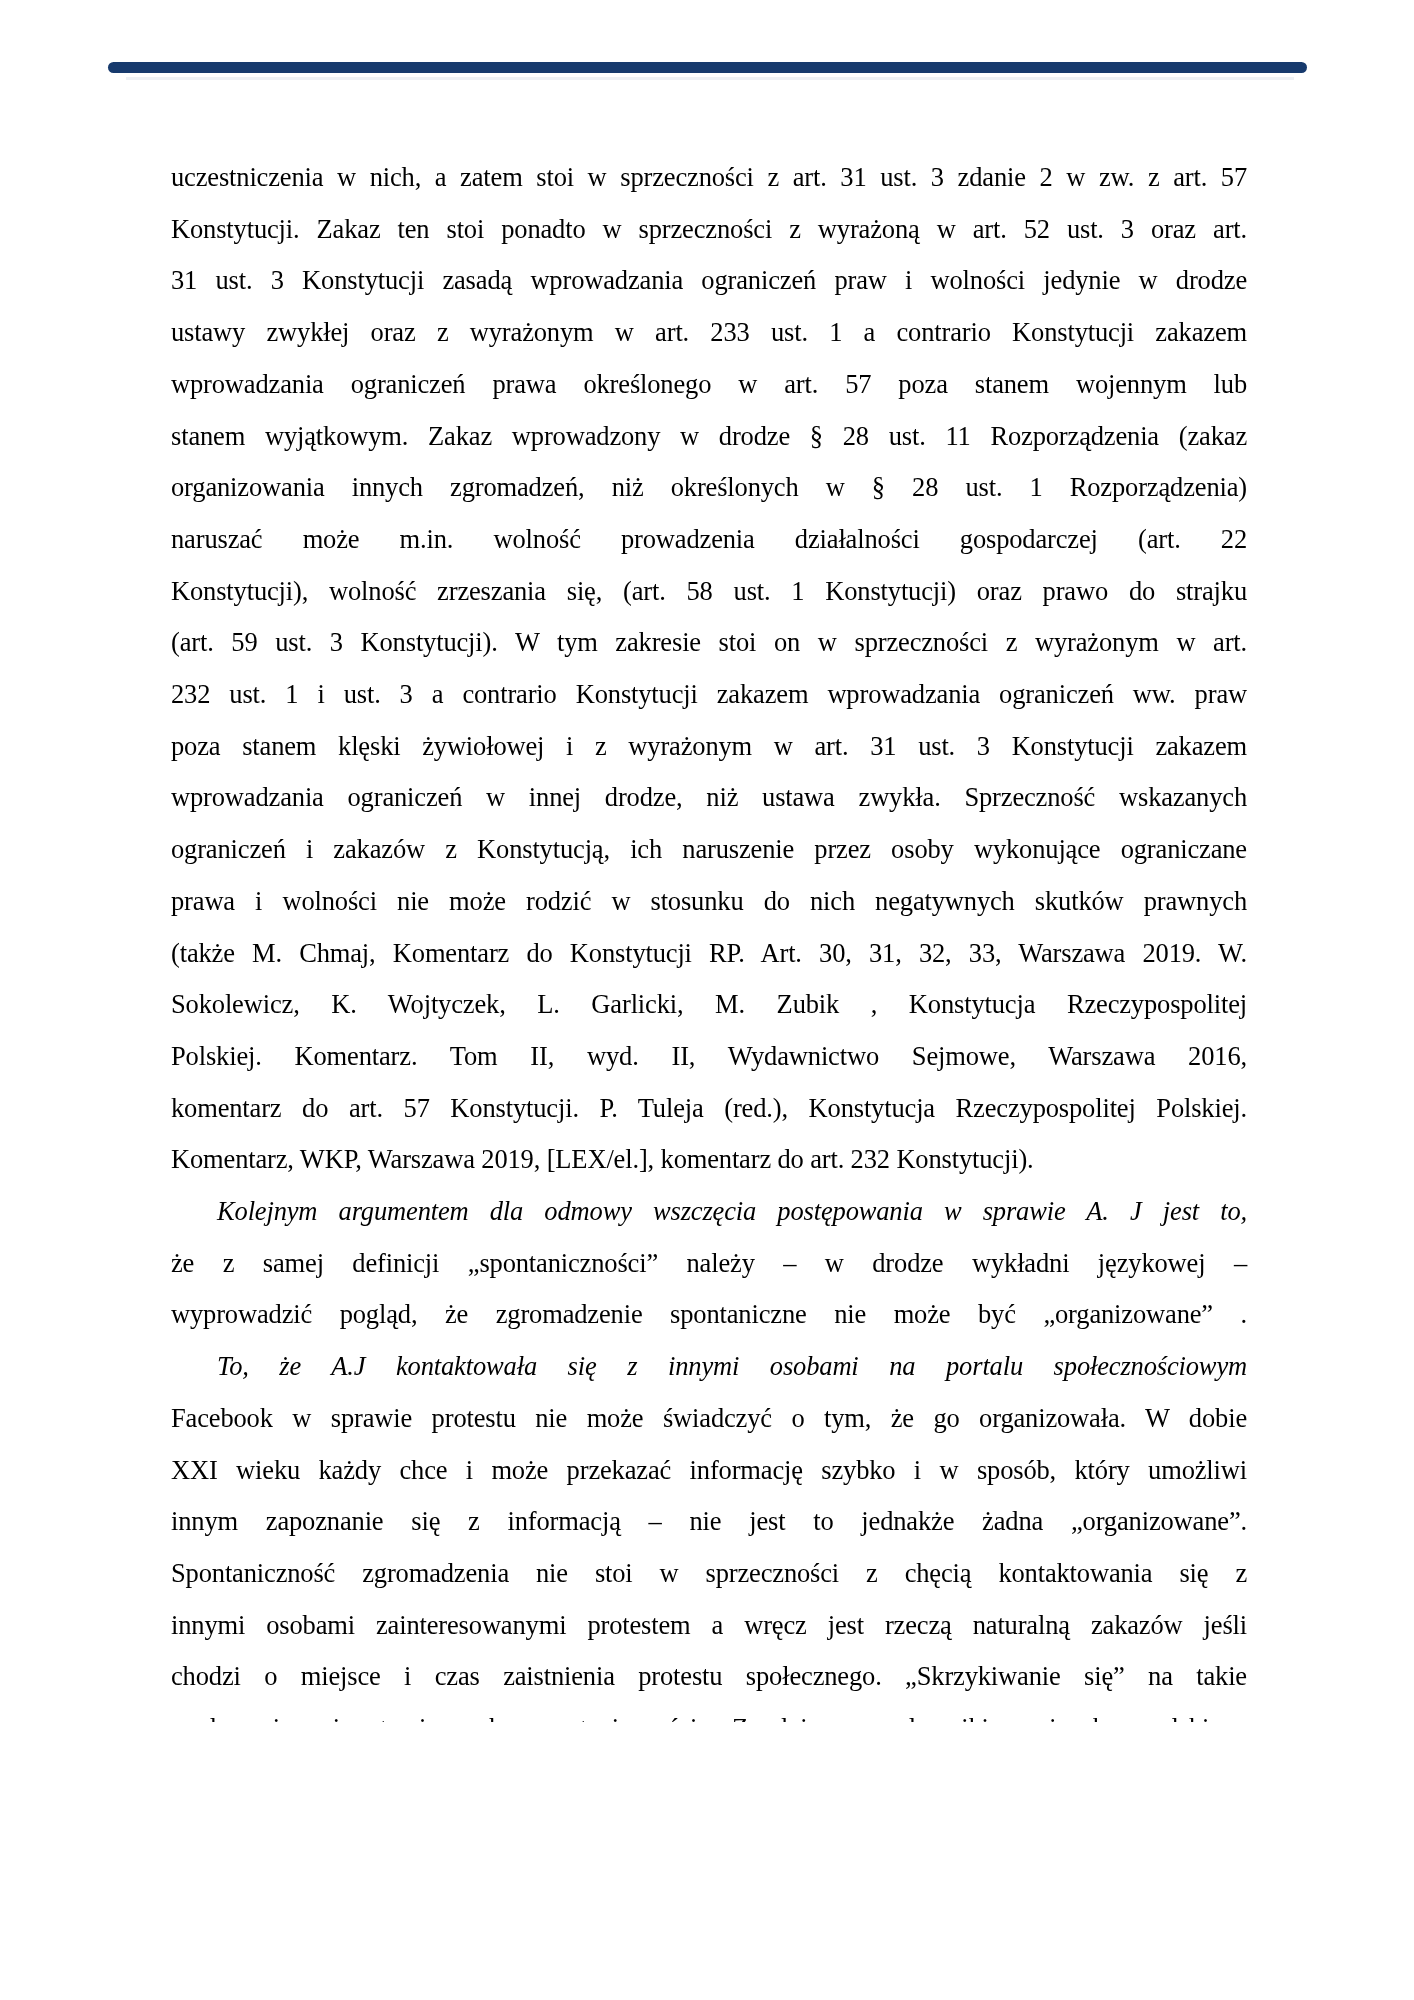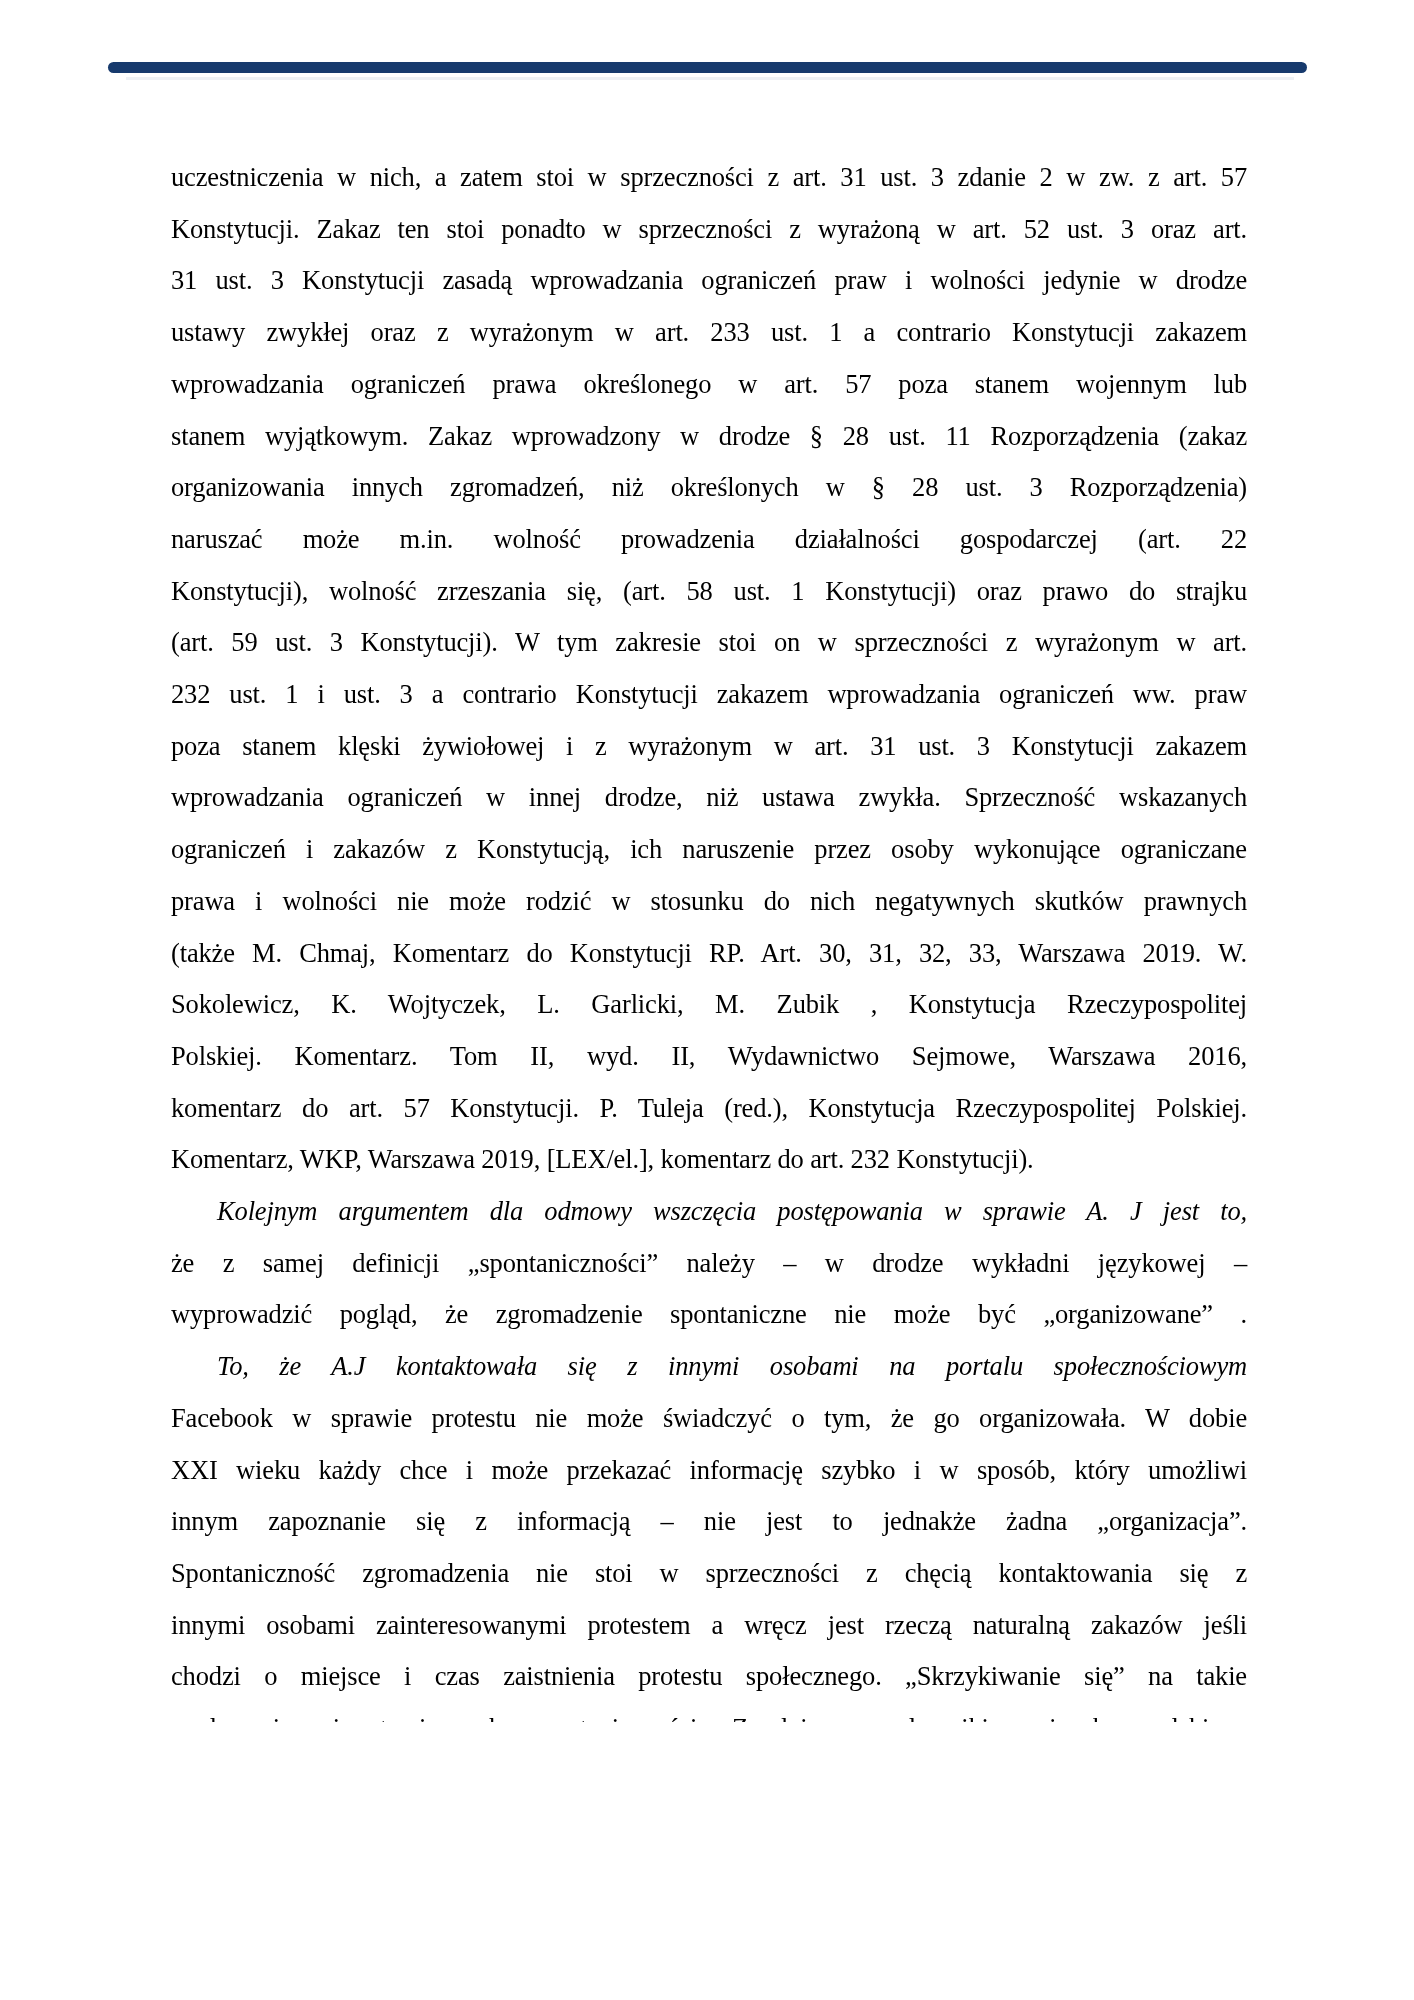--- a/index.html
+++ b/index.html
@@ -60,41 +60,41 @@
   <div class="rule rule-top"></div>
   <div class="hairline hairline-top"></div>
 
   <div class="textblock">
       <div class="line">uczestniczenia w nich, a zatem stoi w sprzeczności z art. 31 ust. 3 zdanie 2 w zw. z art. 57</div>
       <div class="line">Konstytucji. Zakaz ten stoi ponadto w sprzeczności z wyrażoną w art. 52 ust. 3 oraz art.</div>
       <div class="line">31 ust. 3 Konstytucji zasadą wprowadzania ograniczeń praw i wolności jedynie w drodze</div>
       <div class="line">ustawy zwykłej oraz z wyrażonym w art. 233 ust. 1 a contrario Konstytucji zakazem</div>
       <div class="line">wprowadzania ograniczeń prawa określonego w art. 57 poza stanem wojennym lub</div>
       <div class="line">stanem wyjątkowym. Zakaz wprowadzony w drodze § 28 ust. 11 Rozporządzenia (zakaz</div>
-      <div class="line">organizowania innych zgromadzeń, niż określonych w § 28 ust. 3 Rozporządzenia)</div>
+      <div class="line">organizowania innych zgromadzeń, niż określonych w § 28 ust. 1 Rozporządzenia)</div>
       <div class="line">naruszać może m.in. wolność prowadzenia działalności gospodarczej (art. 22</div>
       <div class="line">Konstytucji), wolność zrzeszania się, (art. 58 ust. 1 Konstytucji) oraz prawo do strajku</div>
       <div class="line">(art. 59 ust. 3 Konstytucji). W tym zakresie stoi on w sprzeczności z wyrażonym w art.</div>
       <div class="line">232 ust. 1 i ust. 3 a contrario Konstytucji zakazem wprowadzania ograniczeń ww. praw</div>
       <div class="line">poza stanem klęski żywiołowej i z wyrażonym w art. 31 ust. 3 Konstytucji zakazem</div>
       <div class="line">wprowadzania ograniczeń w innej drodze, niż ustawa zwykła. Sprzeczność wskazanych</div>
       <div class="line">ograniczeń i zakazów z Konstytucją, ich naruszenie przez osoby wykonujące ograniczane</div>
       <div class="line">prawa i wolności nie może rodzić w stosunku do nich negatywnych skutków prawnych</div>
       <div class="line">(także M. Chmaj, Komentarz do Konstytucji RP. Art. 30, 31, 32, 33, Warszawa 2019. W.</div>
       <div class="line">Sokolewicz, K. Wojtyczek, L. Garlicki, M. Zubik , Konstytucja Rzeczypospolitej</div>
       <div class="line">Polskiej. Komentarz. Tom II, wyd. II, Wydawnictwo Sejmowe, Warszawa 2016,</div>
       <div class="line">komentarz do art. 57 Konstytucji. P. Tuleja (red.), Konstytucja Rzeczypospolitej Polskiej.</div>
       <div class="line flush-left">Komentarz, WKP, Warszawa 2019, [LEX/el.], komentarz do art. 232 Konstytucji).</div>
       <div class="line indent">Kolejnym argumentem dla odmowy wszczęcia postępowania w sprawie A. J jest to,</div>
       <div class="line">że z samej definicji „spontaniczności” należy – w drodze wykładni językowej –</div>
       <div class="line">wyprowadzić pogląd, że zgromadzenie spontaniczne nie może być „organizowane” .</div>
       <div class="line indent">To, że A.J kontaktowała się z innymi osobami na portalu społecznościowym</div>
       <div class="line">Facebook w sprawie protestu nie może świadczyć o tym, że go organizowała. W dobie</div>
       <div class="line">XXI wieku każdy chce i może przekazać informację szybko i w sposób, który umożliwi</div>
-      <div class="line">innym zapoznanie się z informacją – nie jest to jednakże żadna „organizacja”.</div>
+      <div class="line">innym zapoznanie się z informacją – nie jest to jednakże żadna „organizowane”.</div>
       <div class="line">Spontaniczność zgromadzenia nie stoi w sprzeczności z chęcią kontaktowania się z</div>
       <div class="line">innymi osobami zainteresowanymi protestem a wręcz jest rzeczą naturalną zakazów jeśli</div>
       <div class="line">chodzi o miejsce i czas zaistnienia protestu społecznego. „Skrzykiwanie się” na takie</div>
       <div class="line">wydarzenie nie traci cech spontaniczności. Zgodnie ze słownikiem języka polskiego</div>
     </div>
 
   <div class="rule rule-bottom"></div>
   <div class="hairline hairline-bottom"></div>
 </div>
 

